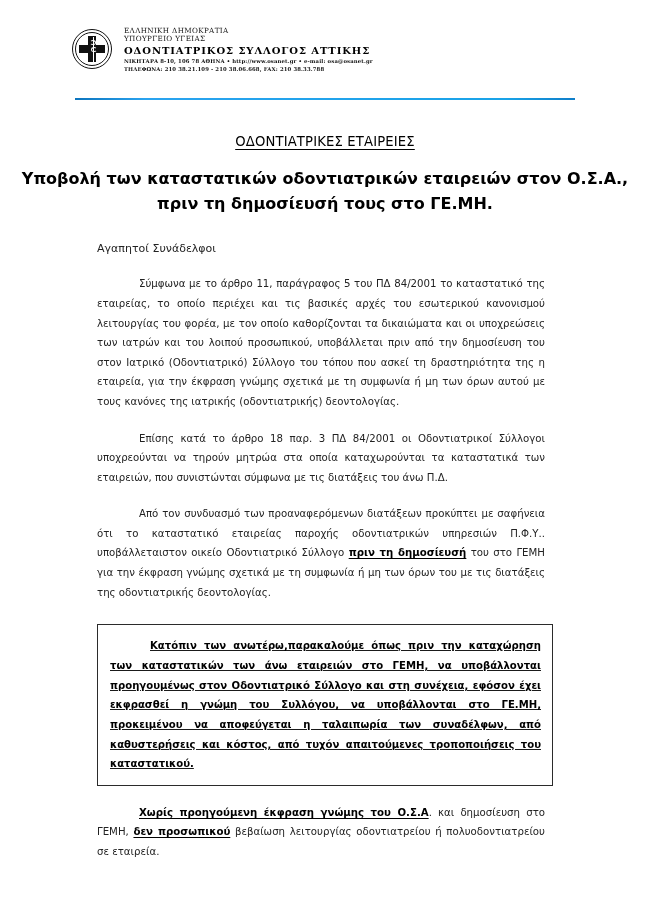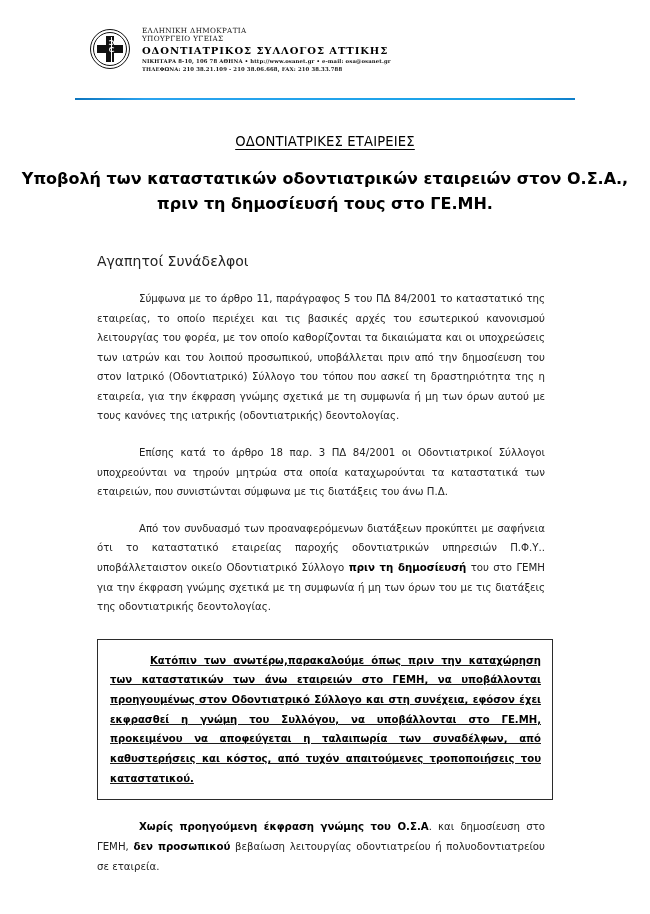--- a/index.html
+++ b/index.html
@@ -21,21 +21,21 @@
     height: 914px;
     box-sizing: border-box;
     padding: 0;
     position: relative;
   }
 
   
   .letterhead {
     display: flex;
     align-items: flex-start;
-    padding: 26px 0 0 88px;
+    padding: 26px 0 0 70px;
     height: 58px;
   }
   .emblem {
     width: 46px;
     height: 46px;
     flex: 0 0 46px;
     position: relative;
     margin-top: 1px;
   }
   .emblem .ring-outer {
@@ -147,37 +147,38 @@
     font-weight: 700;
     line-height: 1.55;
     color: #000;
   }
 
   
   .body-wrap {
     padding: 0 97px 0 97px;
   }
   .salutation {
-    margin-top: 34px;
-    font-size: 14px;
+    margin-top: 24px;
+    font-size: 11px;
     color: #222;
     line-height: 1.5;
   }
   p.para {
     margin: 17px 8px 0 0;
     font-size: 10.2px;
     line-height: 1.92;
     text-align: justify;
     text-indent: 42px;
     color: #222;
     hyphens: none;
   }
 
   .u-bold {
     font-weight: 700;
+    text-decoration: underline;
     text-underline-offset: 2px;
     color: #000;
   }
 
   
   .callout {
     margin: 22px 0 0 0;
     border: 1.1px solid #2b2b2b;
     padding: 11px 11px 11px 12px;
     box-sizing: border-box;

